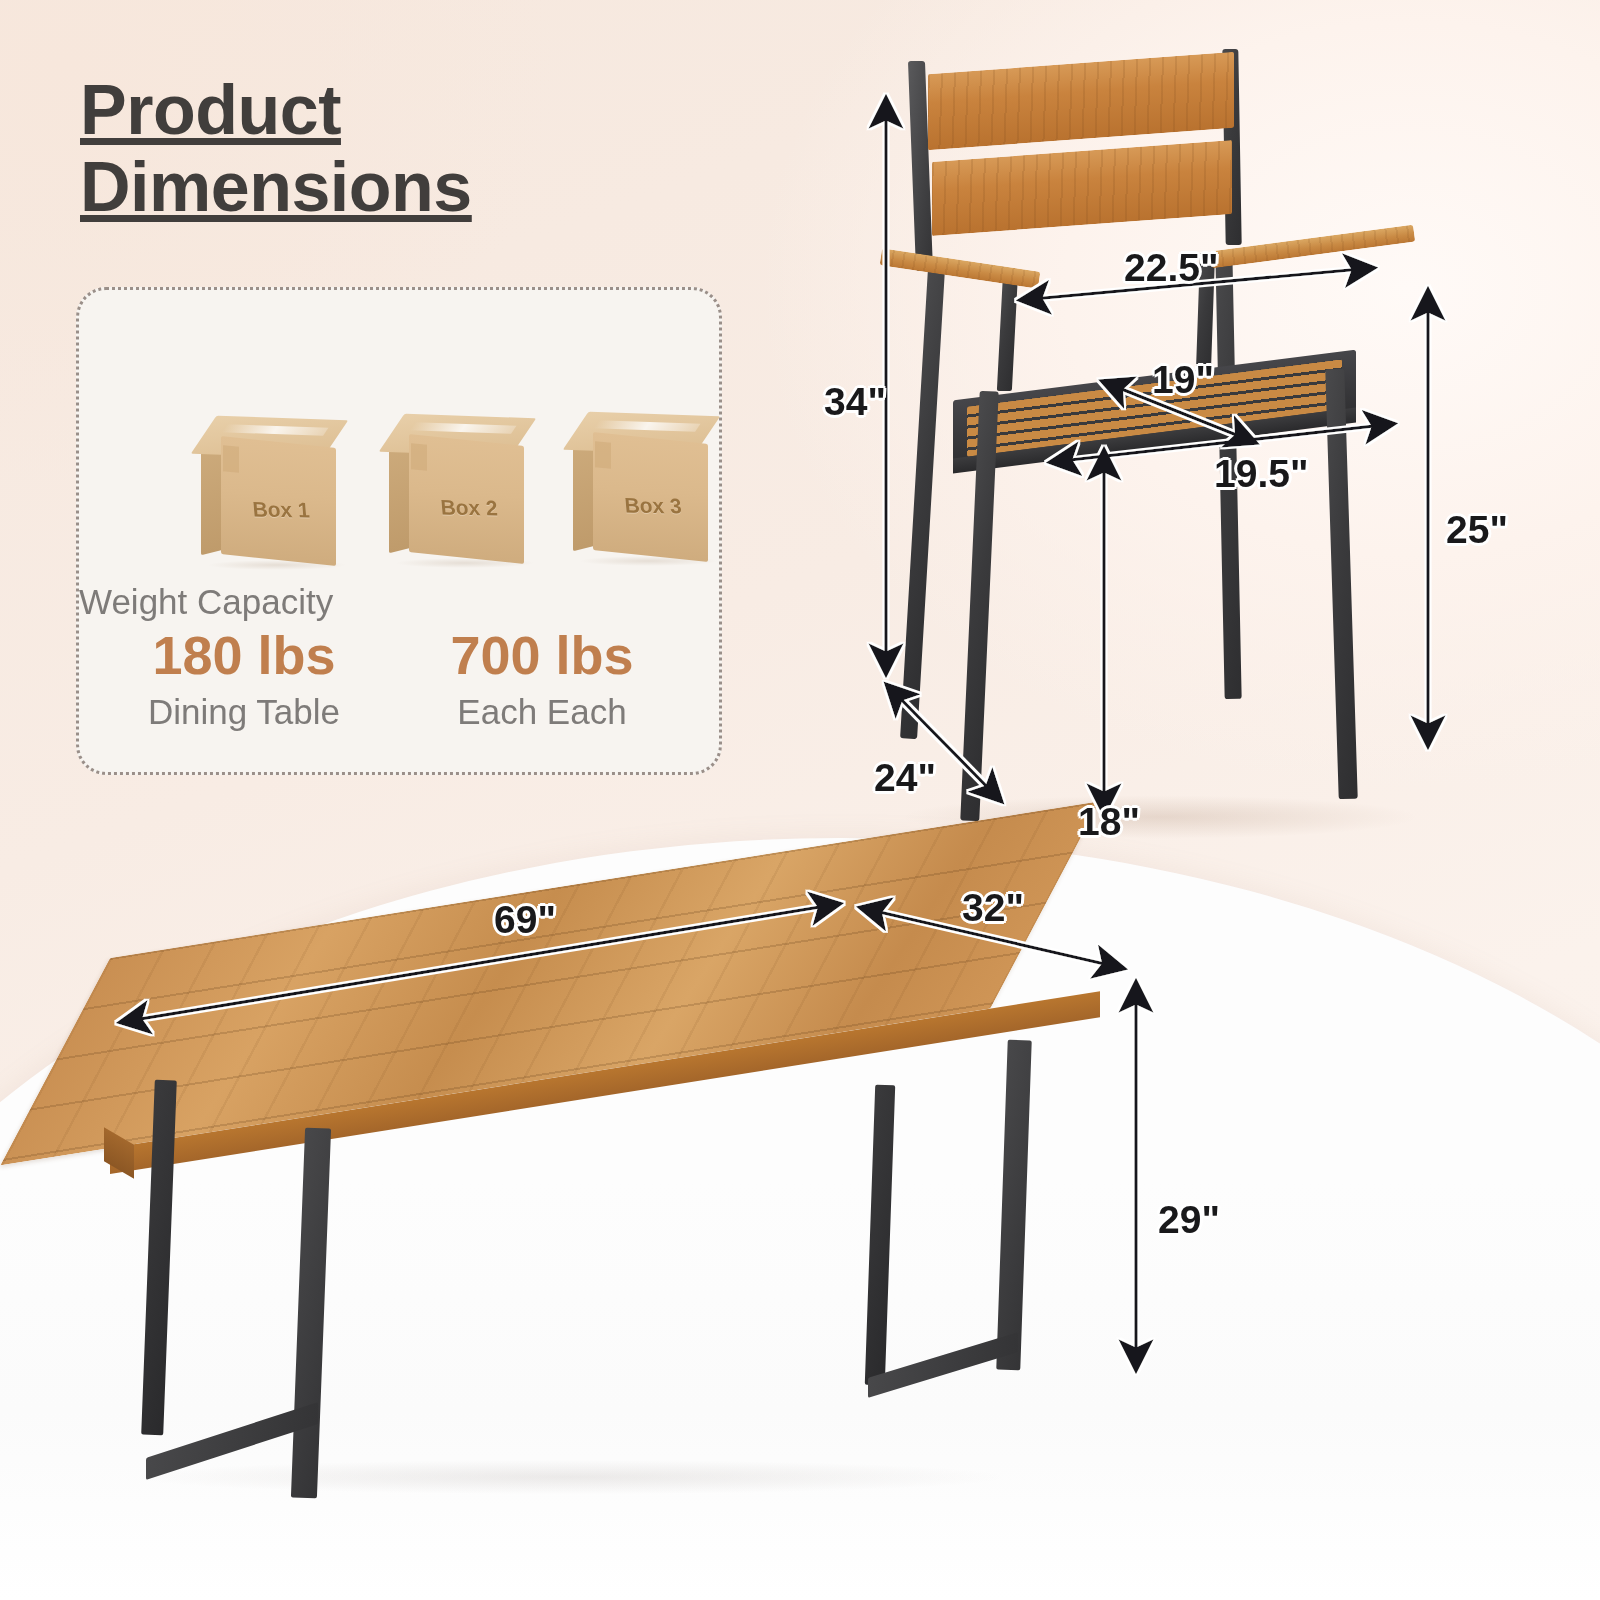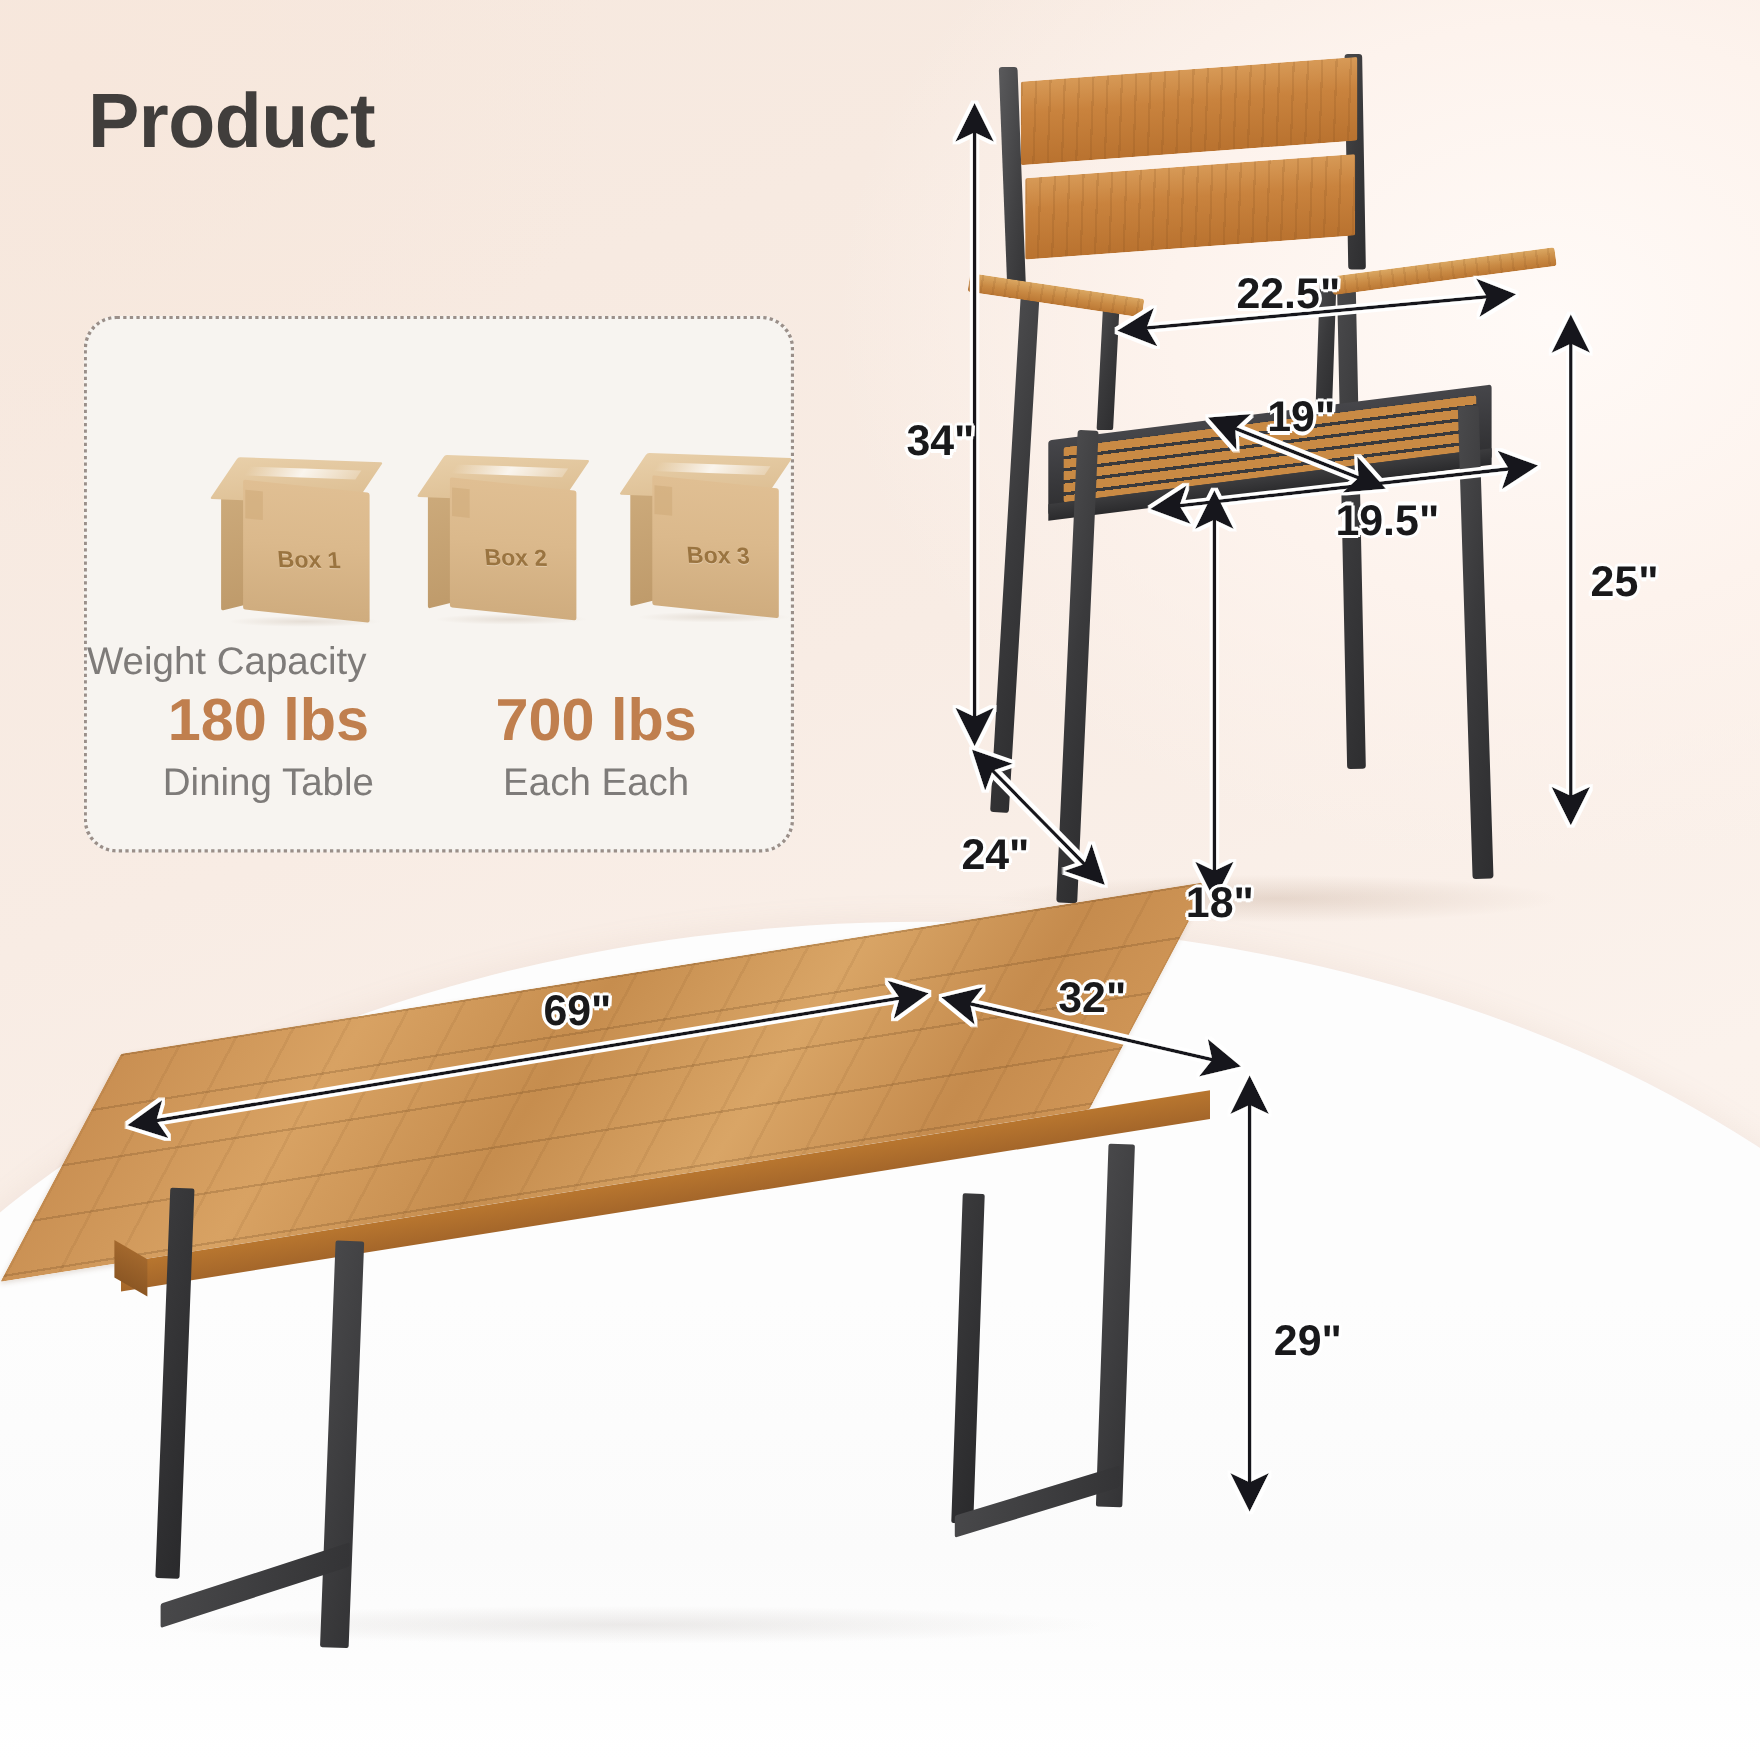--- a/index.html
+++ b/index.html
@@ -32,21 +32,21 @@
     position:absolute; left:0; right:0; top:1180px; height:420px;
     background:linear-gradient(180deg, rgba(250,250,250,0) 0%, #fbfbfb 55%, #ffffff 100%);
   }
 
   
   .heading {
     position:absolute; left:80px; top:72px;
     font-size:70px; font-weight:bold; line-height:1.10;
     color:#413e3c; letter-spacing:-0.5px;
   }
-  .heading span { display:block; }
+  .heading span { display:block;text-decoration:underline; }
 
   
   .info-card {
     position:absolute; left:76px; top:287px;
     width:646px; height:488px;
     background:#f7f4f0;
     border:3px dotted #9a8f89;
     border-radius:30px;
   }
   .pill {
@@ -253,20 +253,21 @@
 <body>
 
 <div id="stage">
 
   <div class="bg-base"></div>
   <div class="bg-white-disc"></div>
   <div class="bg-floor-soft"></div>
 
   <div class="heading">
     <span>Product</span>
+    <span>Dimensions</span>
   </div>
 
   <div class="info-card">
 
 
     <div class="boxes">
 
       <div class="cbox" id="cbox1">
         <div class="shadow"></div>
         <div class="side"></div>

